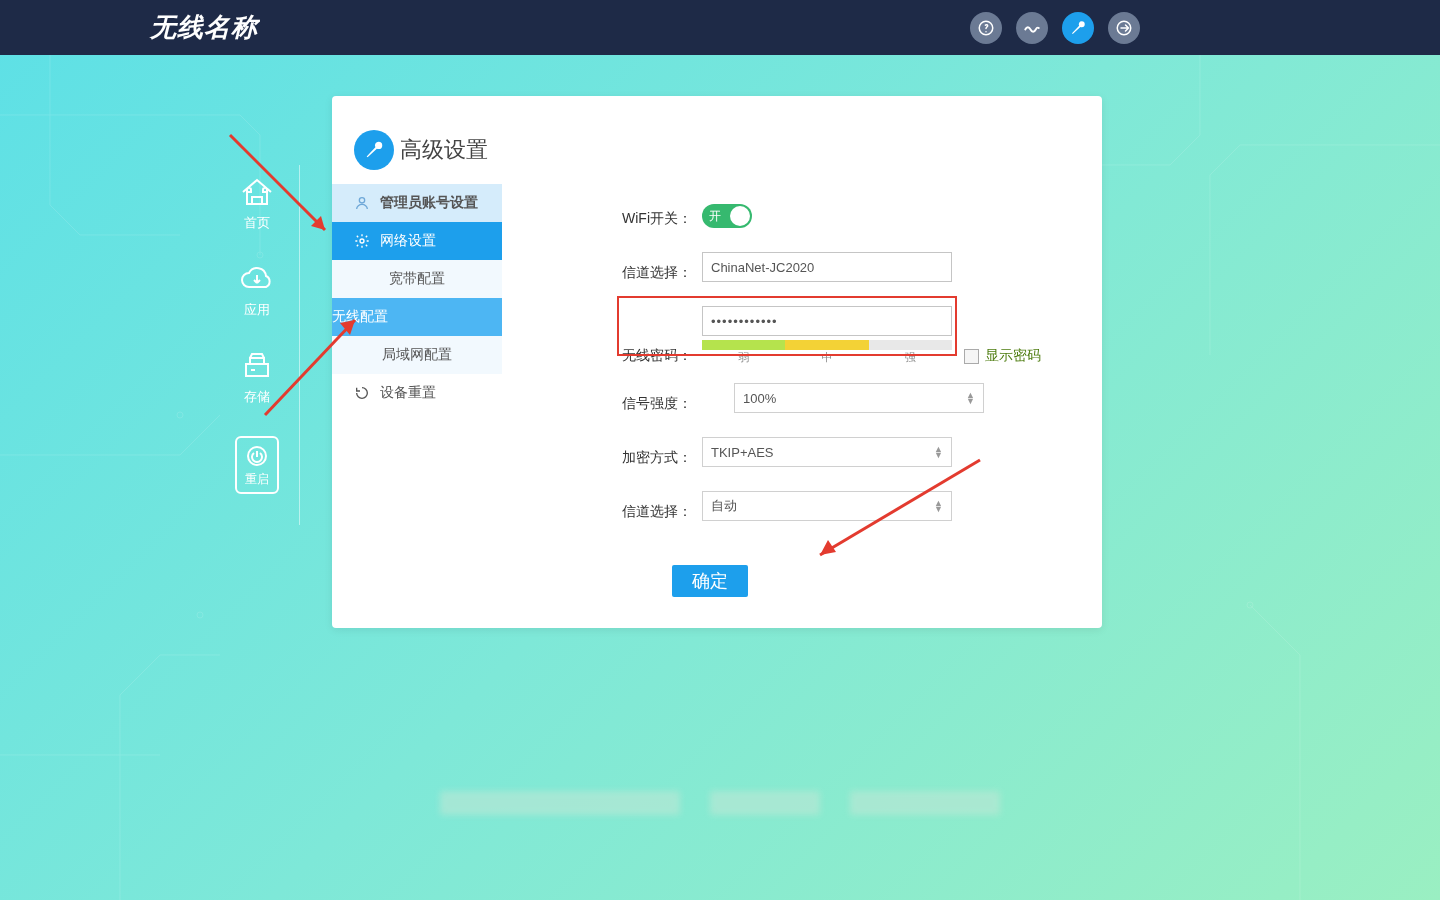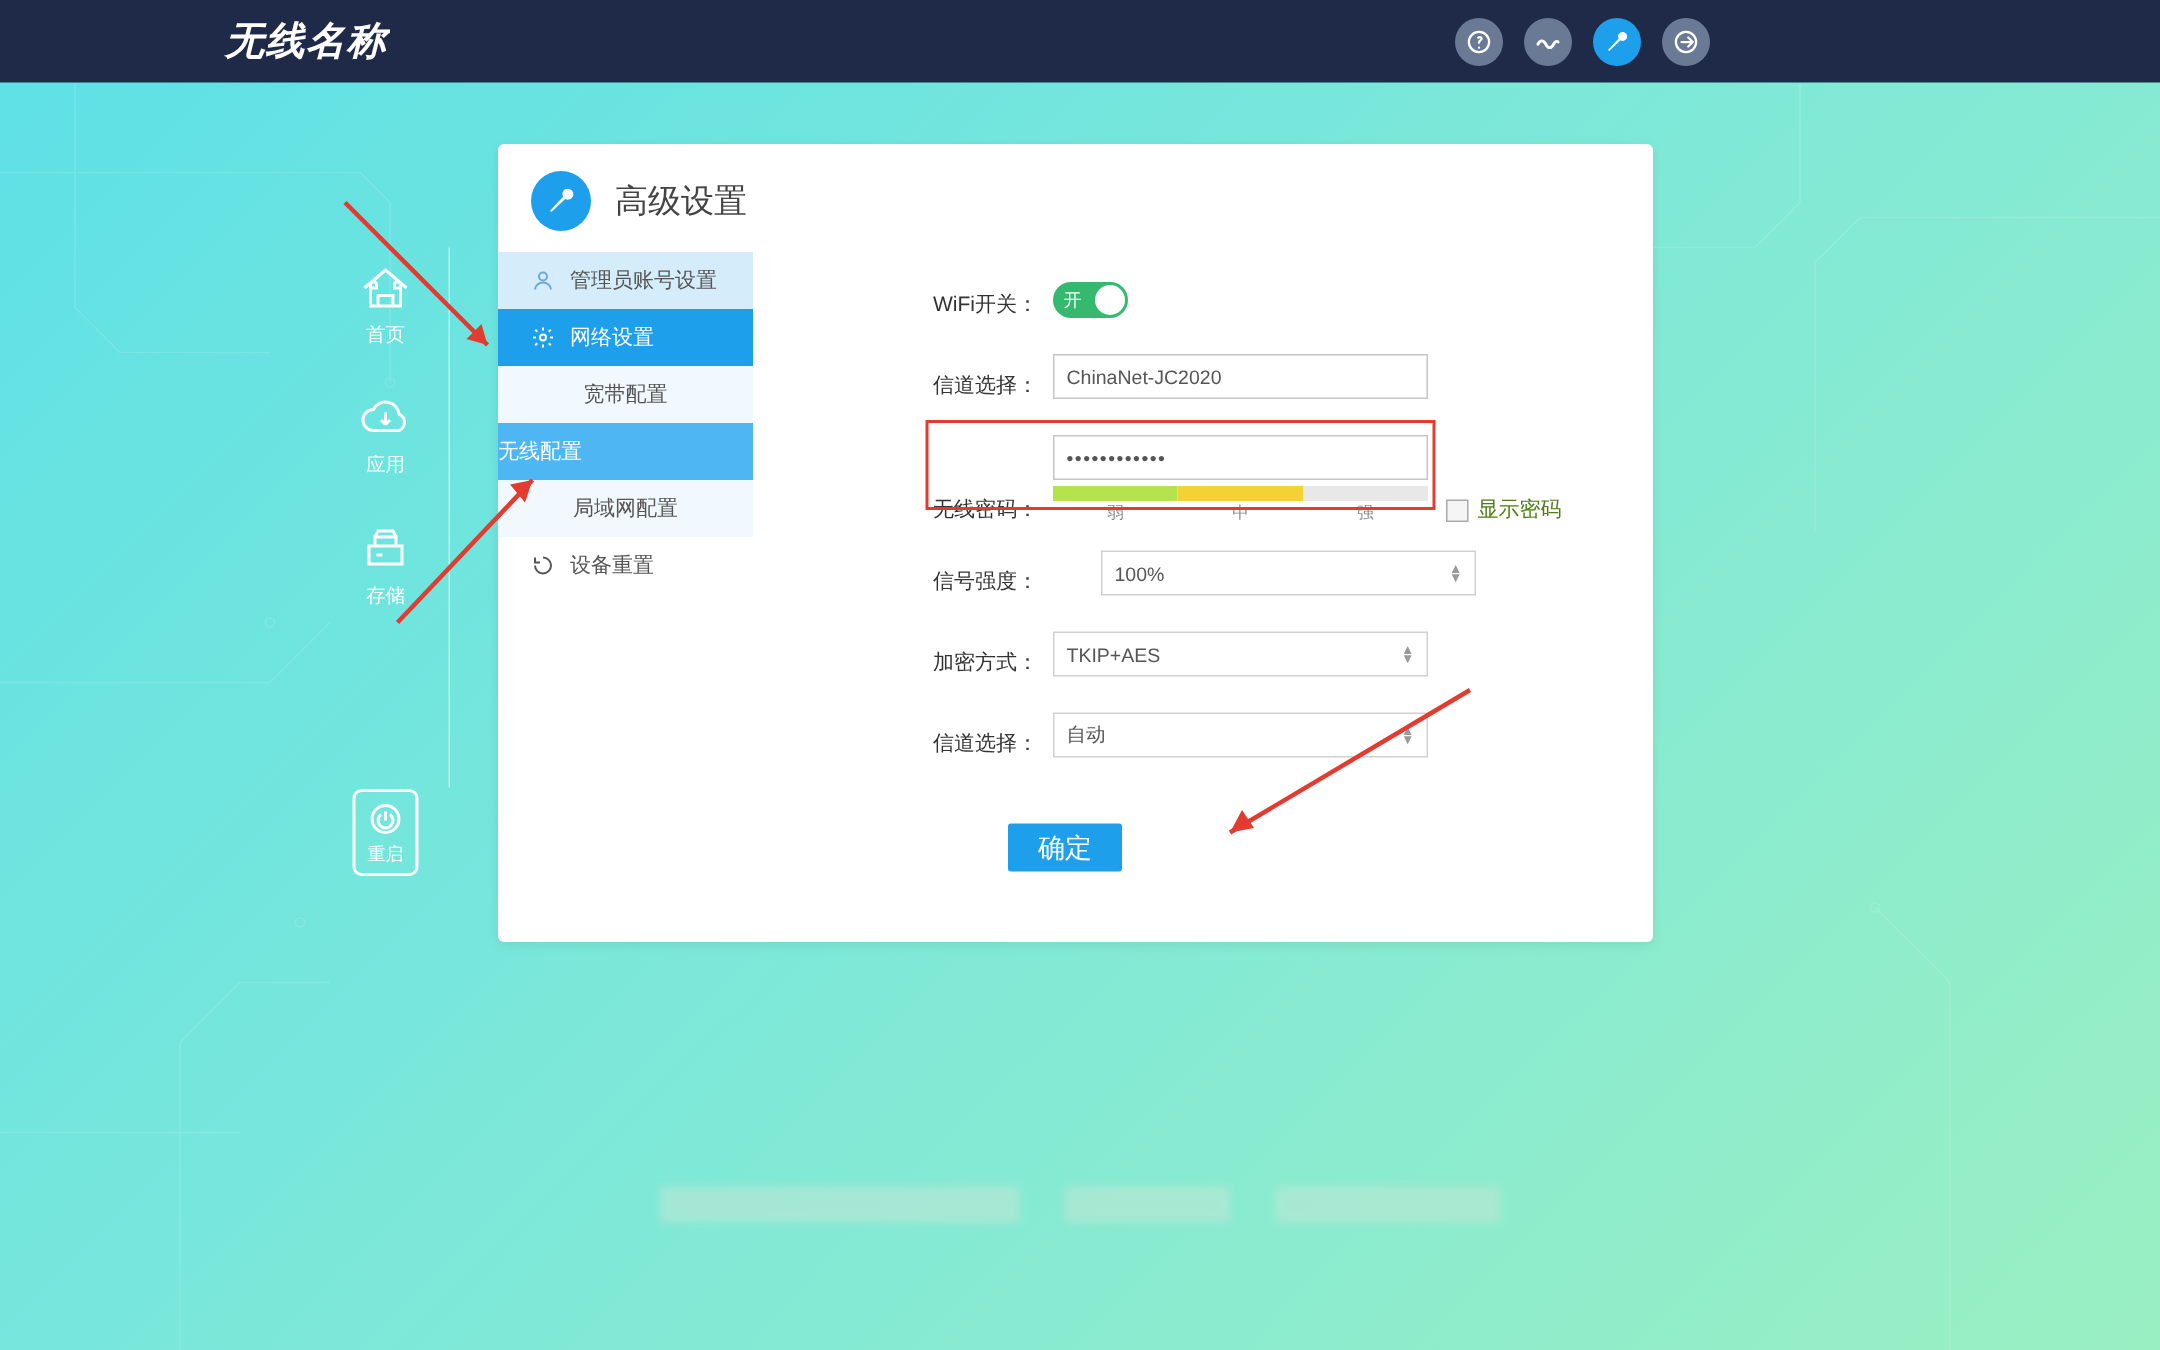--- a/index.html
+++ b/index.html
@@ -80,57 +80,57 @@
 }
 .leftnav-item .ibox {
   width:40px; height:34px;
   display:flex;align-items:center;justify-content:center;
 }
 .leftnav-item svg { width:36px; height:32px; stroke:#fff; fill:none; stroke-width:2; }
 .restart-btn {
   border: 2px solid #fff;
   border-radius: 6px;
   padding: 6px 8px 4px;
-  margin-top: 90px;
   display:flex;flex-direction:column;align-items:center;gap:3px;
   color:#fff;font-size:12px;cursor:pointer;
 }
 .restart-btn svg{width:24px;height:24px;stroke:#fff;fill:none;stroke-width:2;}
 
 
 .card {
   position: absolute;
   left: 332px;
   top: 96px;
   width: 770px;
   height: 532px;
   background: #fff;
   border-radius: 4px;
   box-shadow: 0 2px 8px rgba(0,0,0,0.08);
 }
 .card-header {
-  display:flex;align-items:center;gap:16px;
+  display:flex;align-items:center;gap:6px;
   padding: 18px 22px 14px;
+  margin-top: 16px;
 }
 .card-header .bigicon{
   width:40px;height:40px;border-radius:50%;background:#1d9fec;
   display:flex;align-items:center;justify-content:center;
 }
 .card-header .bigicon svg{width:22px;height:22px;fill:#fff;}
 .card-header h1{font-size:22px;color:#444;font-weight:500;}
 
 .card-body{display:flex;}
 
 
 .sidemenu{width:170px;}
 .sidemenu-item{
   height:38px;display:flex;align-items:center;gap:10px;
   padding-left:22px;font-size:14px;color:#555;cursor:pointer;
 }
-.sidemenu-item.light{background:#d5ecfb;}
+.sidemenu-item.light{background:#d5ecfb;font-weight:bold;}
 .sidemenu-item.accent{background:#1d9fec;color:#fff;}
 .sidemenu-item.sub{background:#4db6f3;color:#fff;padding-left:0;}
 .sidemenu-item.plain{background:#f2f9fe;}
 .sidemenu-item.plain.center{justify-content:center;padding-left:0;}
 .sidemenu-item svg{width:16px;height:16px;stroke:currentColor;fill:none;stroke-width:2;}
 .sidemenu-item.light svg{stroke:#6fa8d8;}
 .sidemenu-item.accent svg{stroke:#fff;}
 
 
 .form{flex:1;padding:20px 30px 0 120px;}

